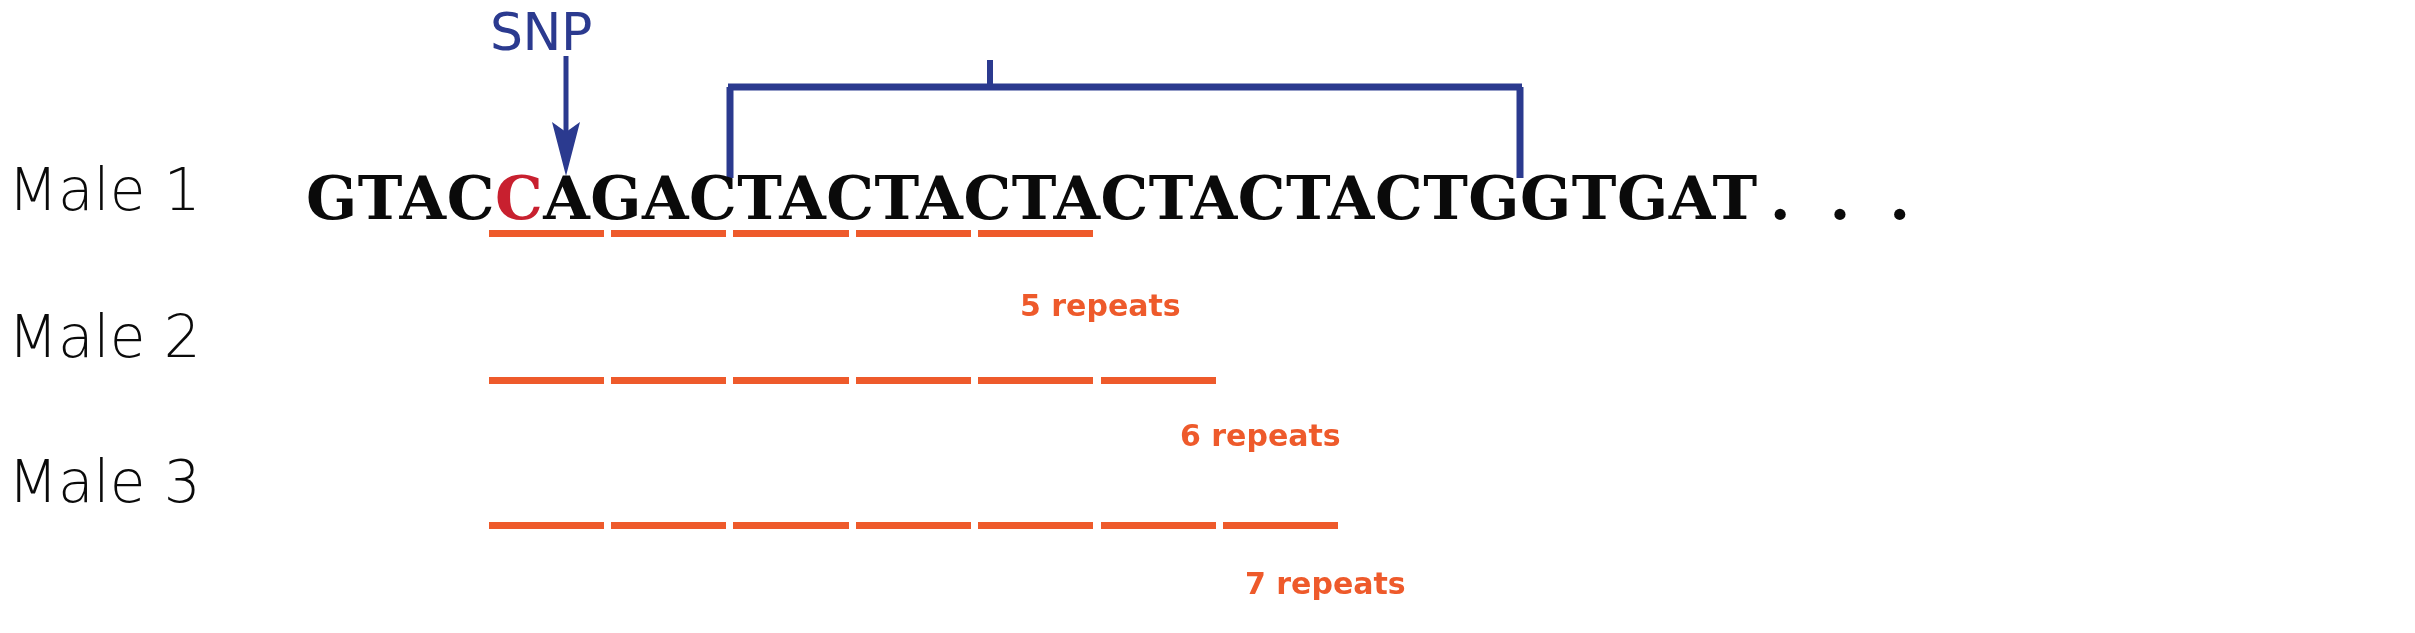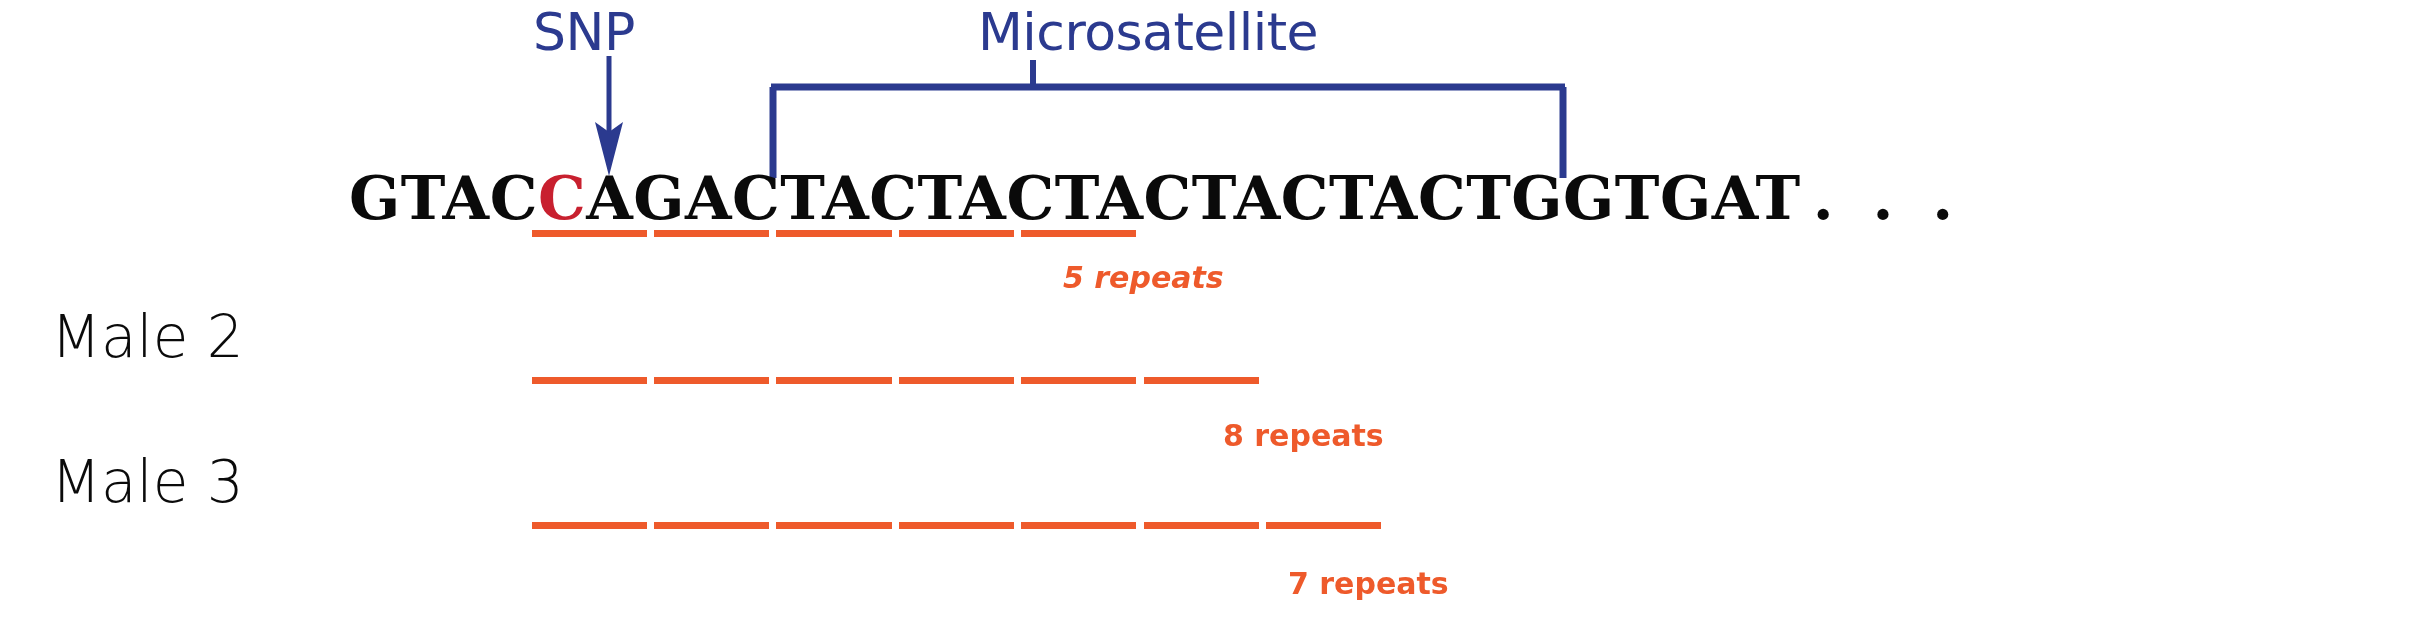--- a/index.html
+++ b/index.html
@@ -7,21 +7,20 @@
     padding: 0;
     background: #ffffff;
   }
   #figure {
     position: relative;
     width: 1936px;
     height: 633px;
     background: #ffffff;
     overflow: hidden;
     font-family: "Liberation Sans", sans-serif;
-    margin-left: 43px;
   }
 
   
   .annot-label {
     position: absolute;
     color: #2b3a8f;
     font-family: "DejaVu Sans", sans-serif;
     font-weight: 400;
     white-space: nowrap;
     letter-spacing: -0.5px;
@@ -119,46 +118,46 @@
 
   
   .repeat-caption {
     position: absolute;
     color: #ee5a2b;
     font-family: "DejaVu Sans", sans-serif;
     font-weight: bold;
     font-size: 30px;
     white-space: nowrap;
   }
-  #cap-1 { left: 1020px; top: 260px; font-style: italic; }
+  #cap-1 { left: 1020px; top: 288px; }
   #cap-2 { left: 1180px; top: 418px; }
   #cap-3 { left: 1245px; top: 566px; }
 </style>
 </head>
 <body>
 
 <div id="figure">
 
   <div class="annot-label" id="snp-label">SNP</div>
 
   <svg id="snp-arrow" viewBox="0 0 40 120" xmlns="http://www.w3.org/2000/svg">
     <line x1="20" y1="0" x2="20" y2="82" stroke="#2b3a8f" stroke-width="5"></line>
     <polygon points="20,120 6,66 20,76 34,66" fill="#2b3a8f"></polygon>
   </svg>
 
-  <div class="annot-label" id="microsat-label">Microsatellite</div>
 
   <svg id="microsat-bracket" viewBox="0 0 800 120" xmlns="http://www.w3.org/2000/svg">
     <line x1="265" y1="0" x2="265" y2="27" stroke="#2b3a8f" stroke-width="6"></line>
     <line x1="3" y1="27" x2="797" y2="27" stroke="#2b3a8f" stroke-width="7"></line>
     <line x1="5" y1="27" x2="5" y2="118" stroke="#2b3a8f" stroke-width="7"></line>
     <line x1="795" y1="27" x2="795" y2="118" stroke="#2b3a8f" stroke-width="7"></line>
   </svg>
 
   <div class="row" id="row-1">
+    <div class="row-label">Male 1</div>
     <div class="seq" id="seq-1">
       <span>GTAC</span><span class="snp-c">C</span><span>AGA</span><span>CTACTACTACTACTA</span><span>CTGGTGAT</span><span class="ellipsis">. . .</span>
     </div>
     <div class="underlines" id="uls-1" style="width: 612px;">
         <div class="ul-seg" style="left: 3.5px; width: 115.4px;"></div>
         <div class="ul-seg" style="left: 125.9px; width: 115.4px;"></div>
         <div class="ul-seg" style="left: 248.3px; width: 115.4px;"></div>
         <div class="ul-seg" style="left: 370.7px; width: 115.4px;"></div>
         <div class="ul-seg" style="left: 493.1px; width: 115.4px;"></div>
       </div>
@@ -183,16 +182,16 @@
         <div class="ul-seg" style="left: 125.9px; width: 115.4px;"></div>
         <div class="ul-seg" style="left: 248.3px; width: 115.4px;"></div>
         <div class="ul-seg" style="left: 370.7px; width: 115.4px;"></div>
         <div class="ul-seg" style="left: 493.1px; width: 115.4px;"></div>
         <div class="ul-seg" style="left: 615.5px; width: 115.4px;"></div>
         <div class="ul-seg" style="left: 737.9px; width: 115.4px;"></div>
       </div>
   </div>
 
   <div class="repeat-caption" id="cap-1">5 repeats</div>
-  <div class="repeat-caption" id="cap-2">8 repeats</div>
+  <div class="repeat-caption" id="cap-2">6 repeats</div>
   <div class="repeat-caption" id="cap-3">7 repeats</div>
 
 </div>
 
 </body></html>

